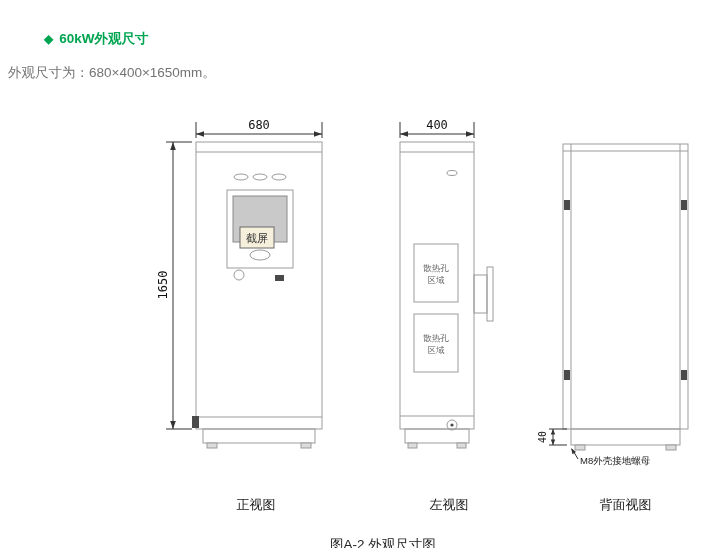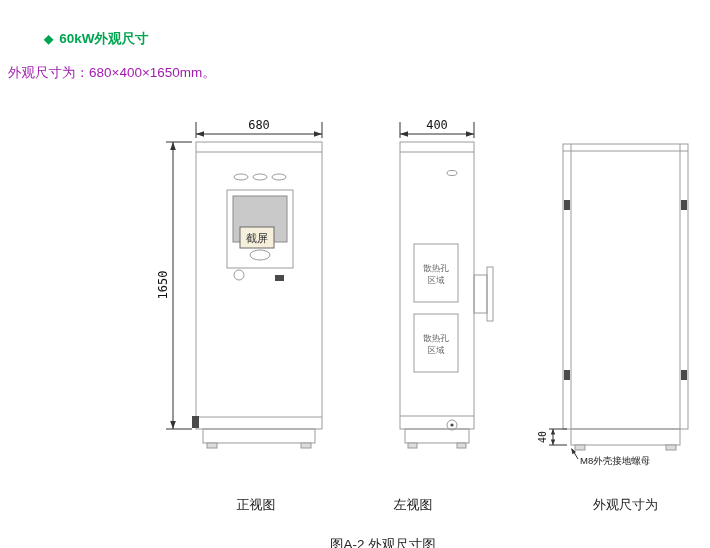--- a/index.html
+++ b/index.html
@@ -1,20 +1,20 @@
 <!DOCTYPE html>
 <html><head>
 <meta charset="utf-8">
 <style>
   html,body{margin:0;padding:0;background:#ffffff;}
   .page{position:relative;width:710px;height:548px;background:#ffffff;overflow:hidden;
         font-family:"Liberation Sans", sans-serif;color:#111;margin-top:24px;}
   .heading{position:absolute;left:44px;top:6px;font-size:13.5px;font-weight:bold;color:#00A551;}
   .heading .diamond{font-size:12px;margin-right:6px;color:#00A551;}
-  .intro{position:absolute;left:8px;top:40px;font-size:13.5px;color:#a21caf;}
+  .intro{position:absolute;left:8px;top:40px;font-size:13.5px;color:#737373;}
   svg.drawing{position:absolute;left:0;top:0;}
   
   .body rect,.body line,.body ellipse,.body circle,.body path{fill:none;stroke:#9b9b9b;stroke-width:1;}
   .body rect.fillwhite{fill:#ffffff;}
   .body .screen{fill:#c9c9c9;stroke:#8a8a8a;}
   .body .foot{fill:#dcdcdc;stroke:#9b9b9b;}
   .darkfill{fill:#4a4a4a;stroke:none;}
   .dim line{stroke:#333333;stroke-width:1;fill:none;}
   .dim polygon{fill:#333333;stroke:none;}
   .dim text{fill:#111111;font-family:"DejaVu Sans Mono", monospace;font-size:12px;text-anchor:middle;}
@@ -149,18 +149,18 @@
 
       <g>
         <line class="callout-line" x1="578" y1="435" x2="572" y2="425"></line>
         <polygon class="callout-arrow" points="571,424 576,428 572.5,430.2"></polygon>
         <text class="callouttext" x="580" y="440">M8外壳接地螺母</text>
       </g>
     </g>
   </svg>
 
   <div class="view-label" style="left:193px;width:126px;">正视图</div>
-  <div class="view-label" style="left:376px;width:74px;">左视图</div>
-  <div class="view-label" style="left:563px;width:125px;">外观尺寸为</div>
+  <div class="view-label" style="left:412px;width:74px;">左视图</div>
+  <div class="view-label" style="left:563px;width:125px;">背面视图</div>
 
   <div class="caption">图A-2 外观尺寸图</div>
 
 </div>
 
 </body></html>

